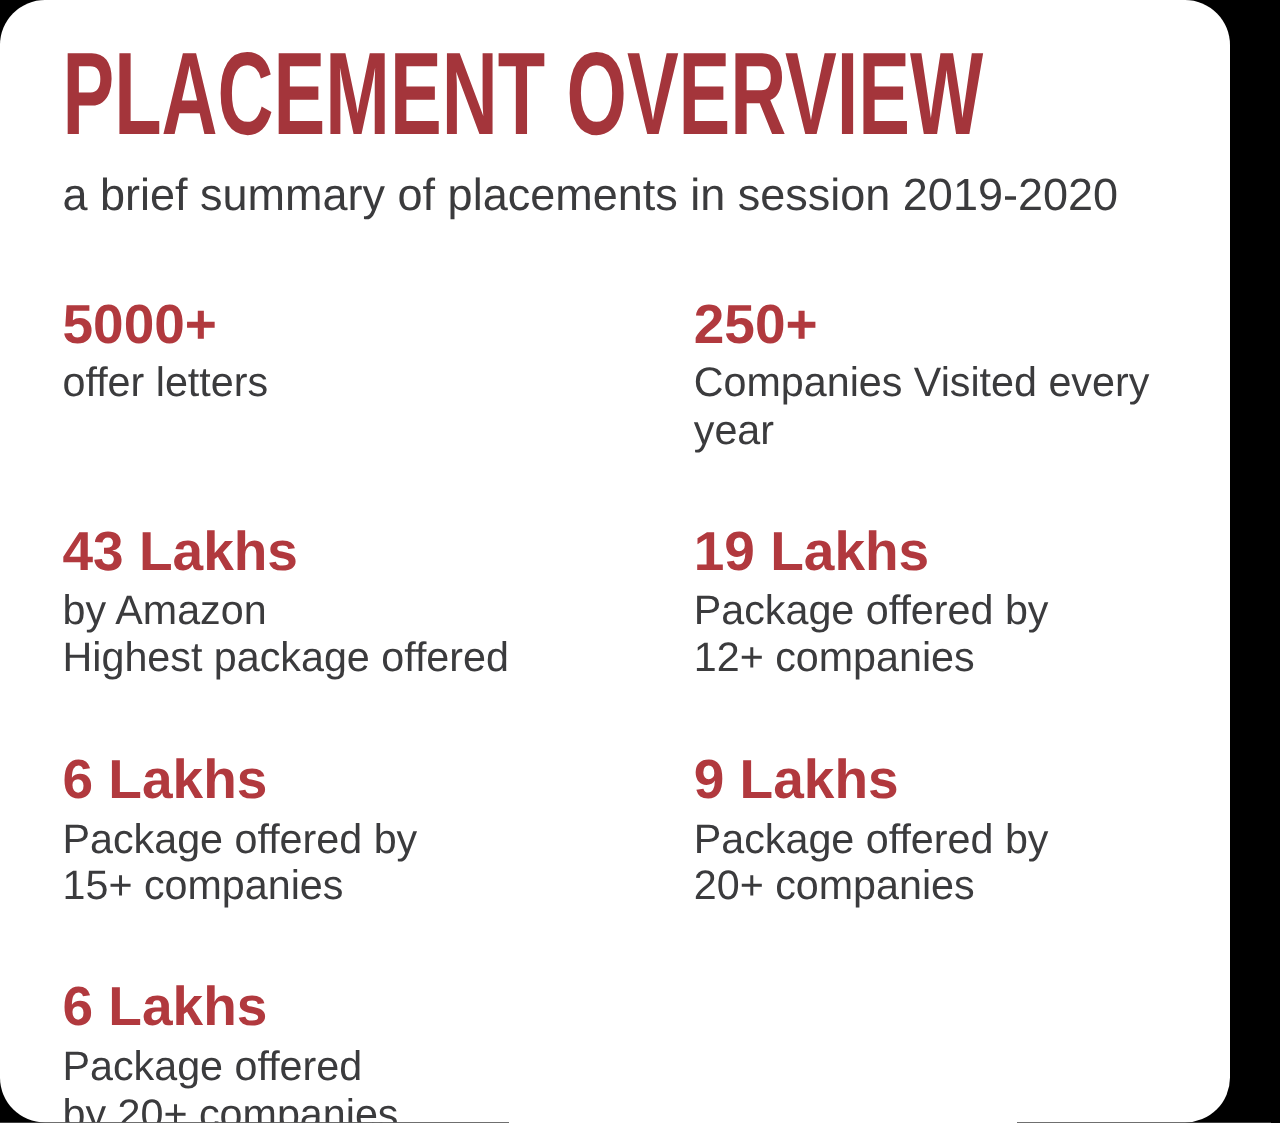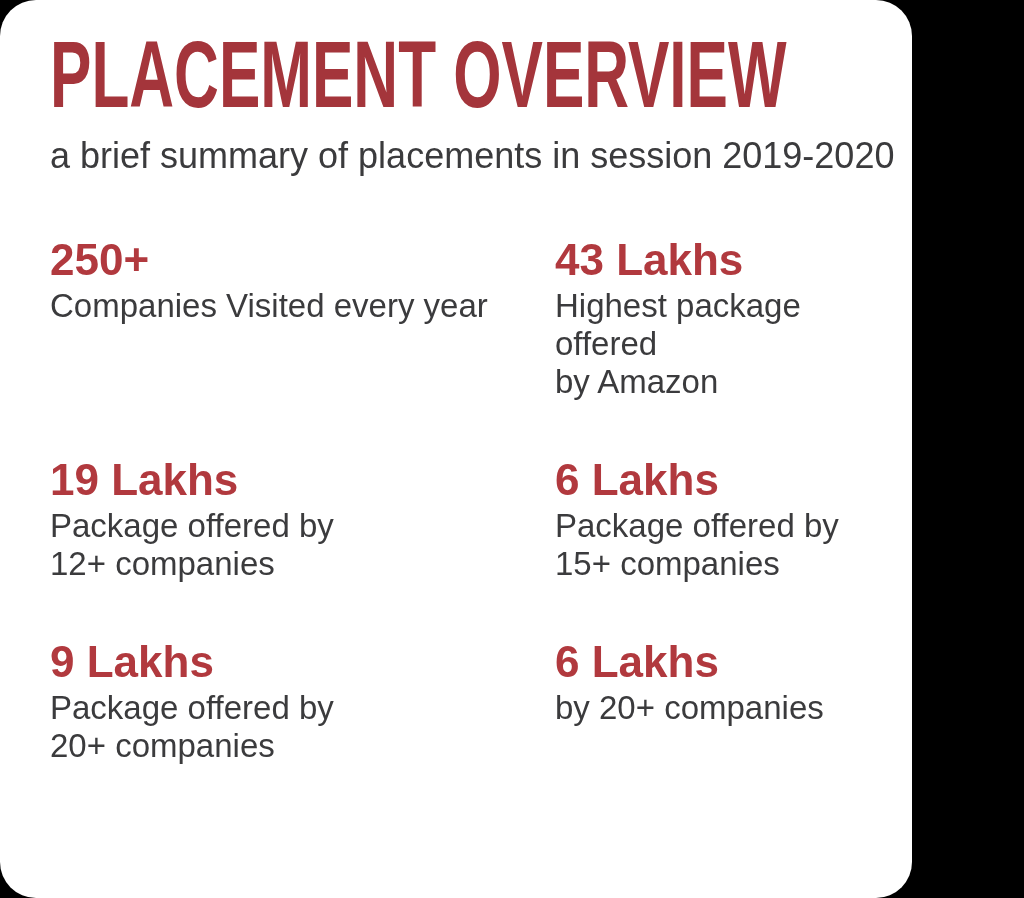--- a/index.html
+++ b/index.html
@@ -10,21 +10,21 @@
     --page-bg: #000000;
   }
   * { margin: 0; padding: 0; box-sizing: border-box; }
   html, body {
     width: 1024px; height: 898px;
     background: var(--page-bg);
     font-family: "Liberation Sans", "DejaVu Sans", sans-serif;
     overflow: hidden;
   }
   .card {
-    width: 912px; height: 898px;
+    width: 984px; height: 898px;
     background: var(--card-bg);
     border-radius: 36px;
     overflow: hidden;
   }
   .header { margin: 28px 50px 0 50px; }
   .page-title {
     color: var(--title-red);
     font-weight: bold;
     font-size: 94px;
     line-height: 1.0;
@@ -65,33 +65,39 @@
 
 <div class="card">
 
   <div class="header">
     <div class="page-title">PLACEMENT OVERVIEW</div>
     <div class="page-subtitle">a brief summary of placements in session 2019-2020</div>
   </div>
 
   <div class="stats-grid">
 
+    <div class="stat">
+      <div class="stat-value">5000+</div>
+      <div class="stat-label">
+        <div>offer letters</div>
+      </div>
+    </div>
 
     <div class="stat">
       <div class="stat-value">250+</div>
       <div class="stat-label">
         <div>Companies Visited every year</div>
       </div>
     </div>
 
     <div class="stat">
       <div class="stat-value">43 Lakhs</div>
       <div class="stat-label">
+        <div>by Amazon</div>
         <div>Highest package offered</div>
-        <div>by Amazon</div>
       </div>
     </div>
 
     <div class="stat">
       <div class="stat-value">19 Lakhs</div>
       <div class="stat-label">
         <div>Package offered by</div>
         <div>12+ companies</div>
       </div>
     </div>
@@ -108,18 +114,19 @@
       <div class="stat-value">9 Lakhs</div>
       <div class="stat-label">
         <div>Package offered by</div>
         <div>20+ companies</div>
       </div>
     </div>
 
     <div class="stat">
       <div class="stat-value">6 Lakhs</div>
       <div class="stat-label">
+        <div>Package offered</div>
         <div>by 20+ companies</div>
       </div>
     </div>
 
   </div>
 </div>
 
 </body></html>

